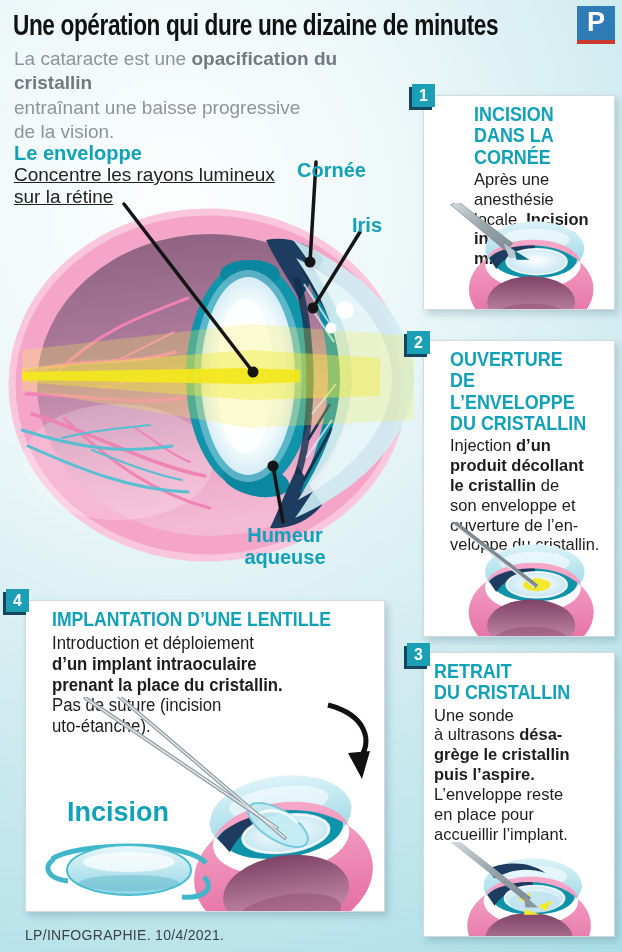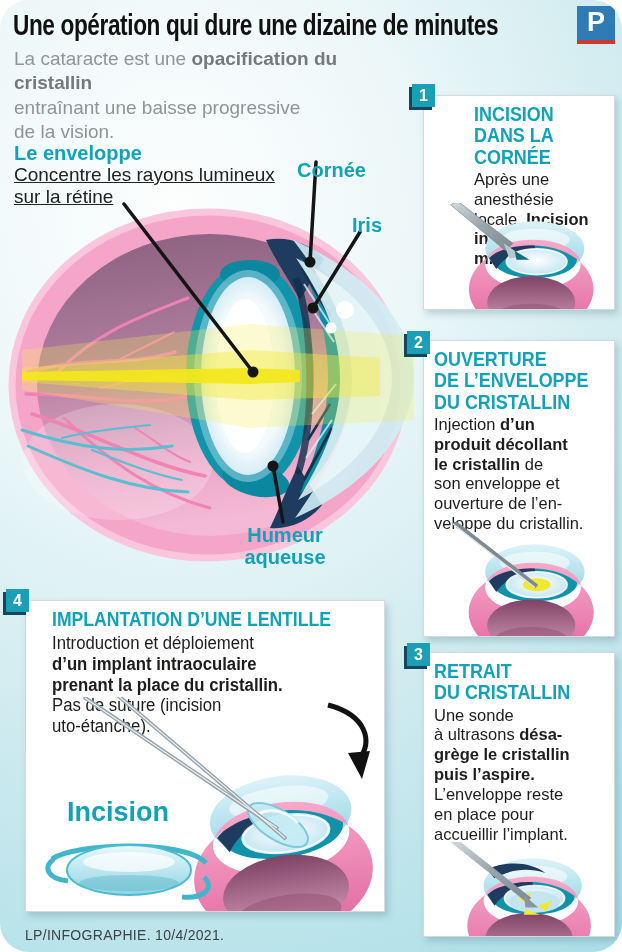--- a/index.html
+++ b/index.html
@@ -1,20 +1,19 @@
 <!DOCTYPE html>
 <html><head>
 <meta charset="utf-8">
 <style>
   * { margin:0; padding:0; box-sizing:border-box; }
   html,body { font-family:"Liberation Sans", sans-serif; }
   .canvas{
     position:relative; width:622px; height:952px; overflow:hidden;
     background: radial-gradient(130% 95% at 28% 22%, #fdfefe 0%, #eef8f9 28%, #cdeaef 62%, #a9dde6 100%);
-    border-radius: 29px;
   }
   
   .title{
     position:absolute; left:13px; top:9px; width:760px;
     font-size:29px; font-weight:bold; color:#111; letter-spacing:-0.5px;
     transform:scaleX(0.78); transform-origin:left top; white-space:nowrap;
   }
   .plogo{
     position:absolute; left:577px; top:6px; width:38px; height:38px;
     background:#2e7bb5; border-bottom:4px solid #cc392e;
@@ -33,21 +32,21 @@
   .lbl-cornee{ left:297px; top:140px;margin-top:19px; }
   .lbl-iris{ left:352px; top:214px; }
   .lbl-humeur{ left:226px; top:524px; width:118px; text-align:center; line-height:1.1; }
   .main-art{ position:absolute; left:0; top:128px; z-index:1; }
   
   .stepbox{
     position:absolute; background:#fff; border:1px solid #d4dadc;
     box-shadow:3px 4px 7px rgba(70,110,125,.28); overflow:hidden; z-index:2;
   }
   .box1{ left:423px; top:95px;  width:192px; height:215px;padding-left:40px; }
-  .box2{ left:423px; top:340px; width:192px; height:297px; }
+  .box2{ left:423px; top:340px; width:192px; height:297px;padding-left:16px; }
   .box3{ left:423px; top:652px; width:192px; height:285px; }
   .box4{ left:25px;  top:600px; width:360px; height:312px;padding-left:16px; }
   .badge{
     position:absolute; width:23px; height:23px; background:#1b9fb4; z-index:6;
     box-shadow:-3px 3px 0 #16455f;
     color:#fff; font-size:16px; font-weight:bold; display:flex; align-items:center; justify-content:center;
   }
   .badge1{ left:412px; top:84px; }
   .badge2{ left:407px; top:331px; }
   .badge3{ left:407px; top:643px; }

